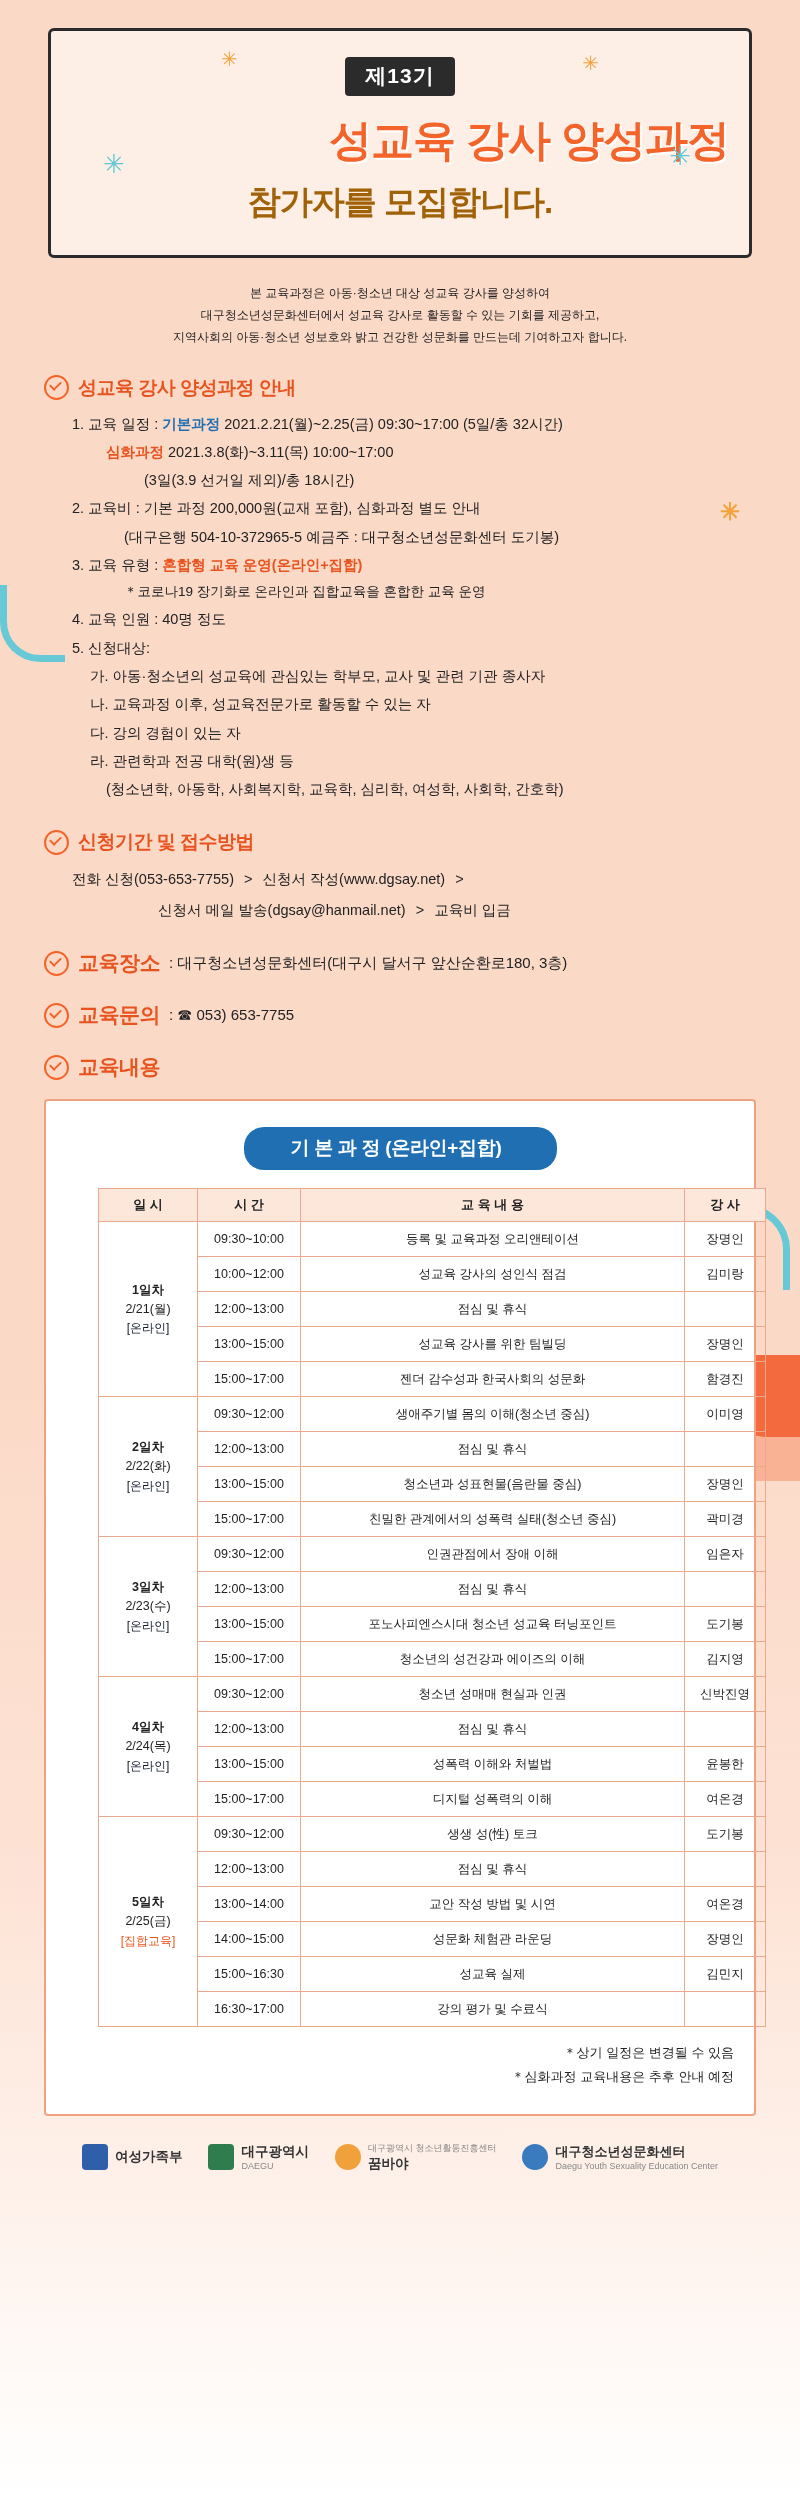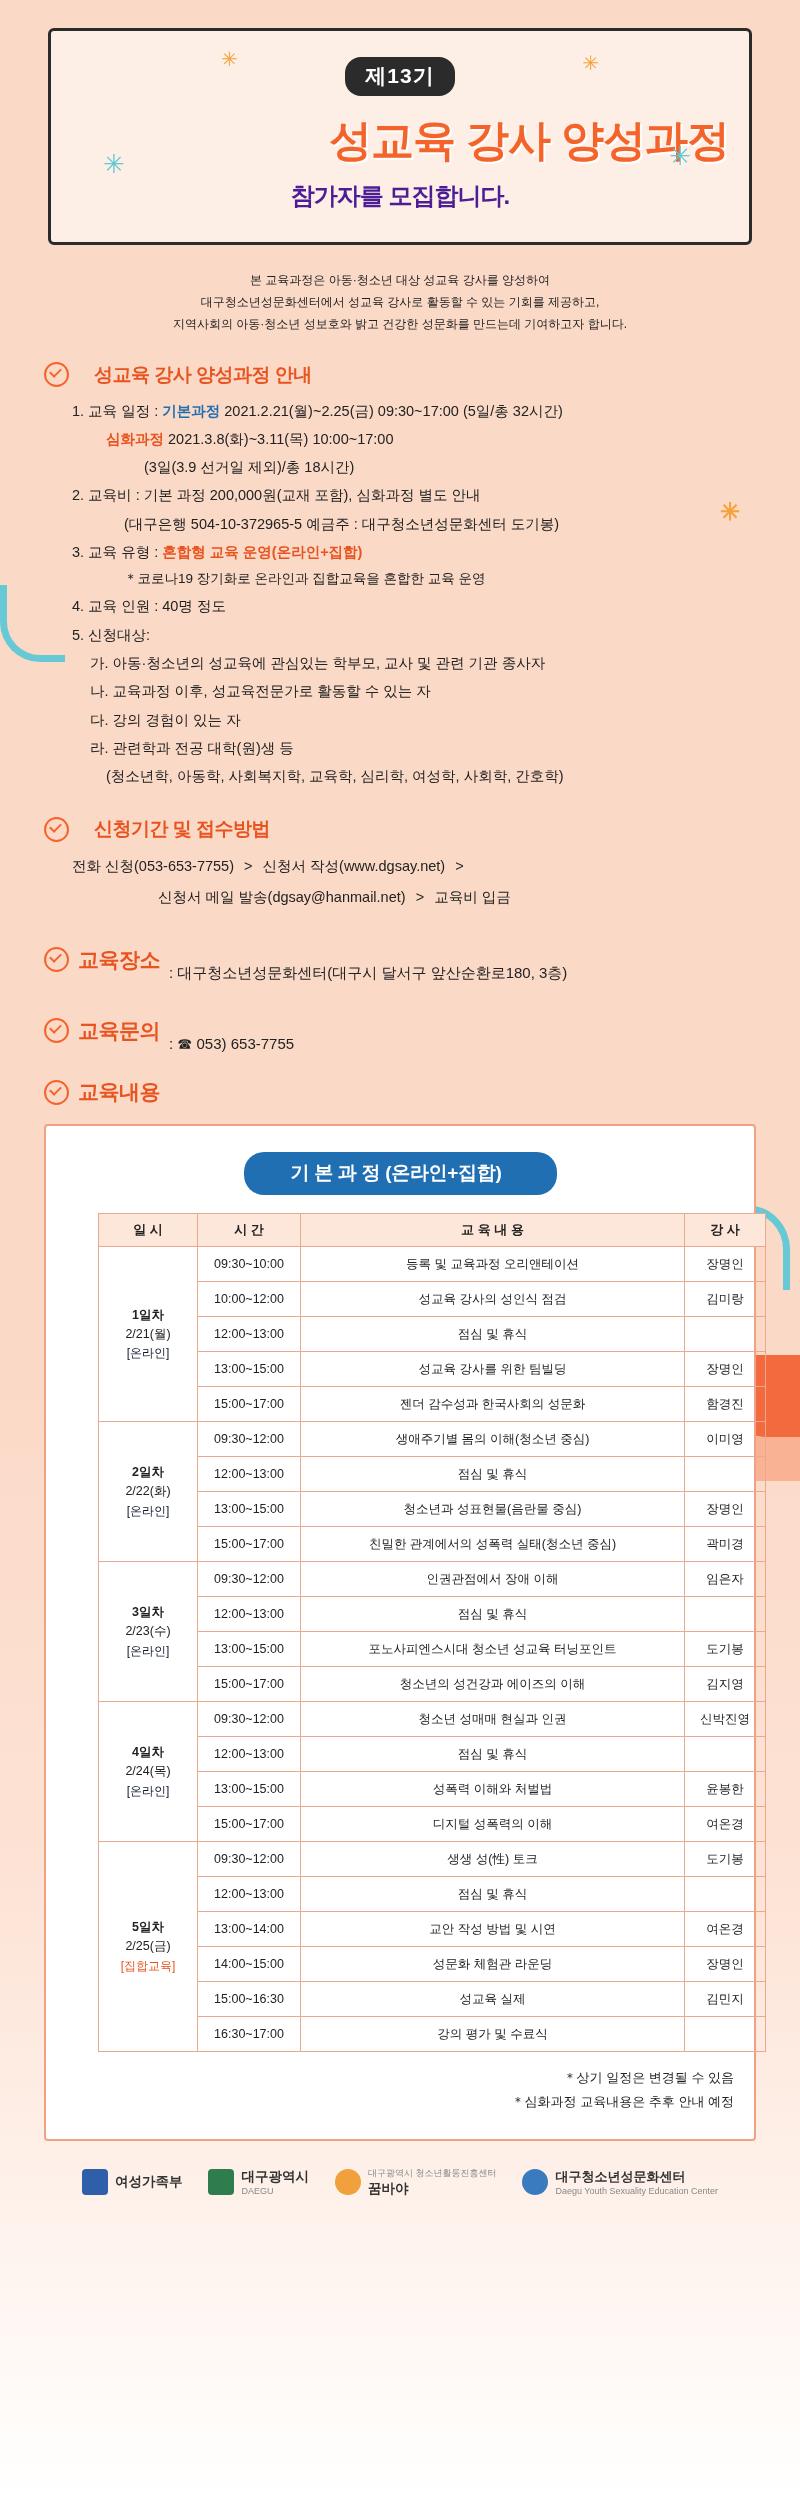--- a/index.html
+++ b/index.html
@@ -26,59 +26,59 @@
     padding:26px 20px 30px 20px;
     text-align:center;
     position:relative;
   }
   .badge{
     display:inline-block;
     background:#2b2b2b;
     color:#ffffff;
     font-size:21px;
     font-weight:bold;
-    border-radius:16px;
+    border-radius:4px;
     padding:5px 20px 6px 20px;
     letter-spacing:1px;
   }
   .title-main{
     margin-top:16px;
     font-size:43px;
     font-weight:bold;
     color:#f4642a;
     letter-spacing:-1px;
     text-shadow:2px 2px 0 #ffffff;
     text-align:right;
   }
   .title-sub{
     margin-top:10px;
-    font-size:24px;
+    font-size:33px;
     font-weight:bold;
-    color:#4c1d95;
+    color:#a16207;
     letter-spacing:-1px;
   }
   .spark{position:absolute;color:#f4a23b;font-size:20px;line-height:1;}
   .spark.s1{left:170px;top:18px;color:#f4a23b;}
   .spark.s2{right:150px;top:22px;color:#f4a23b;}
   .spark.s3{left:52px;top:120px;color:#5fc9d6;font-size:26px;}
   .spark.s4{right:58px;top:112px;color:#5fc9d6;font-size:26px;}
 
   
   .intro{
     margin:24px 40px 0 40px;
     text-align:center;
     font-size:12px;
     line-height:1.85;
     color:#222;
   }
 
   
   .section{margin:0 44px;}
   .sec-head{
-    display:flex;align-items:center;gap:25px;
+    display:flex;align-items:center;gap:9px;
     margin-top:26px;
   }
   .check{
     width:21px;height:21px;flex:0 0 21px;
     border:2.4px solid #f4642a;border-radius:50%;
     position:relative;
   }
   .check:after{
     content:"";position:absolute;left:4px;top:4px;
     width:9px;height:5px;border-left:2.2px solid #f4642a;border-bottom:2.2px solid #f4642a;
@@ -101,21 +101,21 @@
   .small{font-size:13.5px;}
 
   .apply-line{font-size:14.5px;line-height:2.1;}
   .apply-line .arrow{color:#2b2b2b;padding:0 6px;}
   .right-ind{padding-left:86px;}
 
   .inline-head{
     display:flex;align-items:center;gap:9px;margin-top:24px;
   }
   .inline-head .sec-title{font-size:21px;}
-  .inline-head .value{font-size:15px;color:#222;font-weight:normal;margin-top:28px;}
+  .inline-head .value{font-size:15px;color:#222;font-weight:normal;}
 
   
   .blob-left{
     position:absolute;left:0;top:585px;width:58px;height:70px;
     border:7px solid #5fc9d6;border-right:none;border-top:none;
     border-bottom-left-radius:40px;opacity:.95;
   }
   .blob-right{
     position:absolute;right:10px;top:1205px;width:60px;height:78px;
     border:7px solid #5fc9d6;border-left:none;border-bottom:none;

